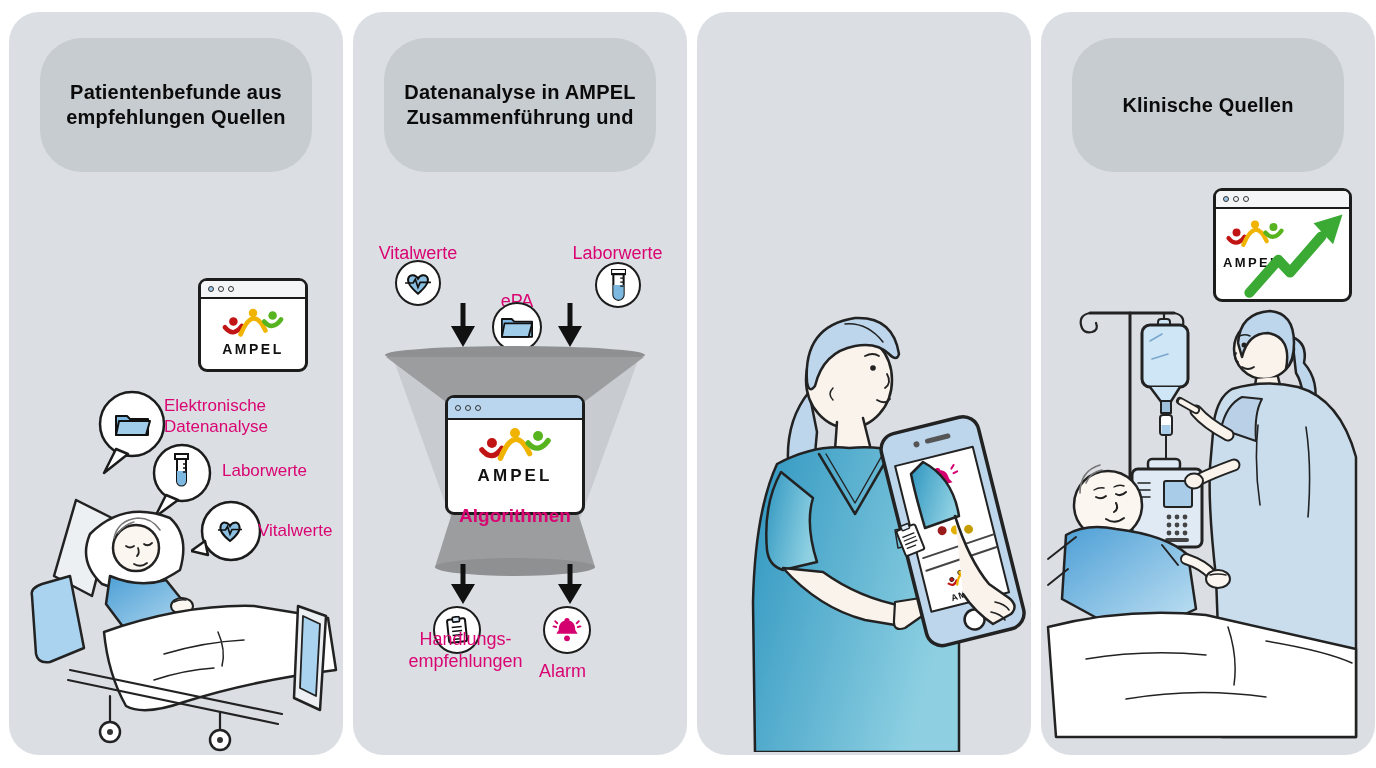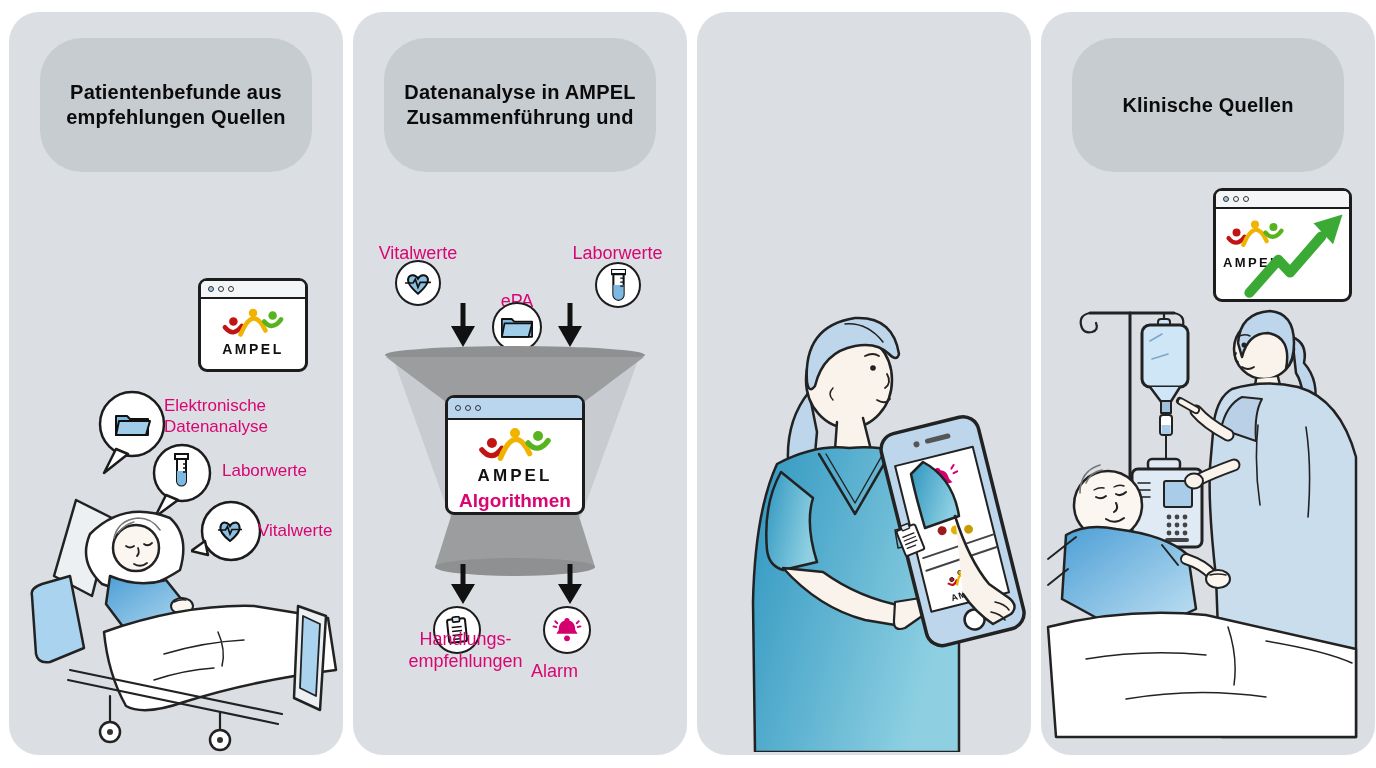--- a/index.html
+++ b/index.html
@@ -26,21 +26,21 @@
   
   .window{position:absolute;background:#fff;border:3px solid var(--ink);border-radius:9px;
           box-sizing:border-box;}
   .winbar{height:16px;border-bottom:2px solid var(--ink);display:flex;align-items:center;
           gap:4px;padding:0 7px;border-radius:5px 5px 0 0;background:#f4f5f6;}
   .winbar.blue{background:#b9d6ee;height:20px;}
   .windot{width:6px;height:6px;border:1.6px solid #333;border-radius:50%;box-sizing:border-box;}
   .windot.fill{background:#9ec7e8;}
   .winbody{display:flex;flex-direction:column;align-items:center;}
   .ampel-word{font-weight:800;color:#111;letter-spacing:.18em;}
-  .algo{color:var(--pink);font-weight:bold;font-size:19px;margin-top:4px;}
+  .algo{color:var(--pink);font-weight:bold;font-size:19px;margin-top:19px;}
   .circle-icon{position:absolute;background:#fff;border:2.5px solid var(--ink);border-radius:50%;
                display:flex;align-items:center;justify-content:center;box-sizing:border-box;}
   svg{display:block;}
 </style>
 </head>
 <body>
 
 <svg width="0" height="0" style="position:absolute" aria-hidden="true">
   <defs>
     <symbol id="ampel-wave" viewBox="0 0 100 52">
@@ -228,21 +228,21 @@
         <path d="M12,2 a2.5,2.5 0 0 1 2.5,2.5 c4,1.2 5.5,4.8 5.5,9 l2.2,3.6 H1.8 L4,13.5 c0,-4.2 1.5,-7.8 5.5,-9 A2.5,2.5 0 0 1 12,2 z" fill="#d4006f"></path>
         <circle cx="12" cy="21.5" r="2.8" fill="#d4006f"></circle>
         <path d="M2.6,7 L0.6,5 M1.6,10.6 L-1,10 M21.4,7 L23.4,5 M22.4,10.6 L25,10" stroke="#d4006f" stroke-width="1.8" stroke-linecap="round"></path>
       </svg>
     </div>
 
     <div class="plabel s18 center" style="left:20px;top:616px;width:185px;">
       <div>Handlungs-</div>
       <div>empfehlungen</div>
     </div>
-    <div class="plabel s18 center" style="left:164px;top:648px;width:75px;">Alarm</div>
+    <div class="plabel s18 center" style="left:172px;top:648px;width:75px;">Alarm</div>
   </section>
 
   <section class="panel" id="p3">
 
     <svg class="abs" style="left:0px;top:290px;" width="334" height="450" viewBox="0 0 334 450">
       <defs>
         <linearGradient id="scrub" x1="0" y1="0" x2="1" y2="0.4">
           <stop offset="0" stop-color="#2f96c0"></stop>
             <stop offset="1" stop-color="#8ed0e2"></stop>
         </linearGradient>

